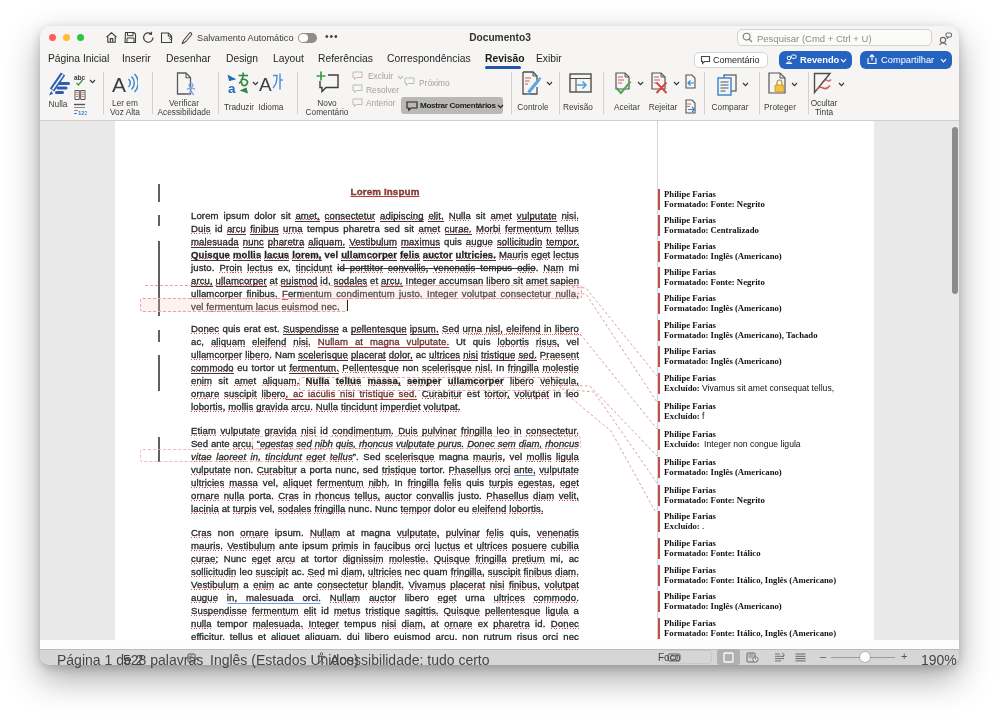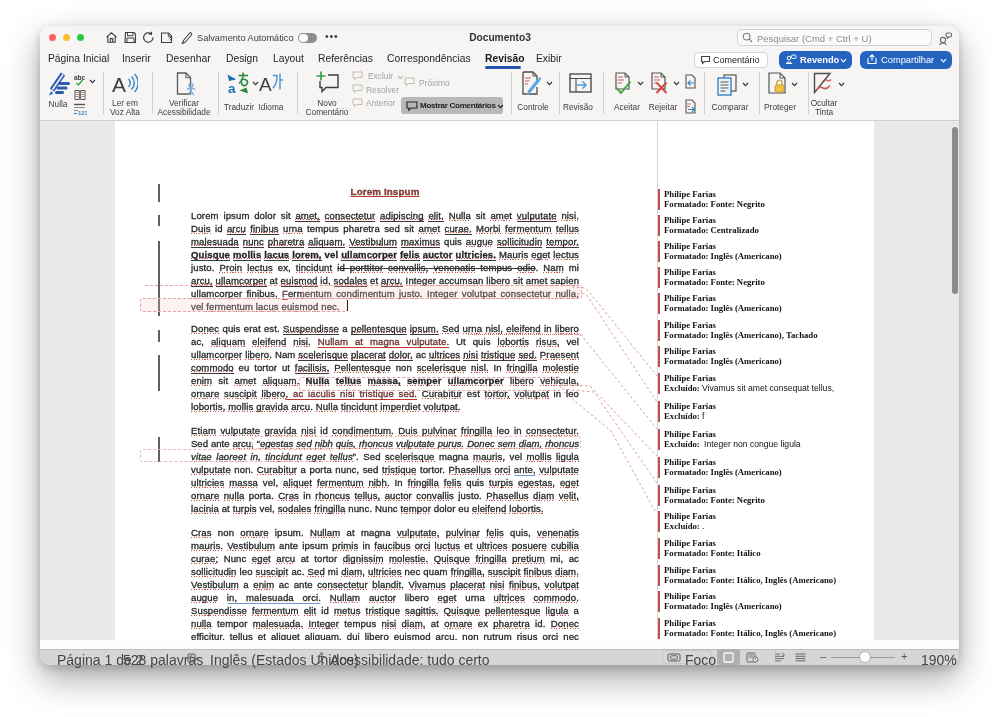--- a/index.html
+++ b/index.html
@@ -303,21 +303,21 @@
 <div class="ln" style="top:221.5px"><u>Duis</u> id <u class="d">arcu</u> <u class="d">finibus</u> <u>urna</u> tempus pharetra sed sit <u>amet</u> <u class="d">curae.</u> <u>Morbi</u> <u>fermentum</u> <u>tellus</u></div>
 <div class="ln" style="top:234.5px"><u class="d">malesuada</u> <u class="d">nunc</u> <u class="d">pharetra</u> <u class="d">aliquam.</u> <u class="d">Vestibulum</u> <u class="d">maximus</u> quis <u>augue</u> <u class="d">sollicitudin</u> <u class="d">tempor.</u></div>
 <div class="ln" style="top:247.5px"><b><u class="d">Quisque</u> <u class="d">mollis</u> <u class="d">lacus</u> <u class="d">lorem,</u> vel <u class="d">ullamcorper</u> <u class="d">felis</u> <u class="d">auctor</u> <u class="d">ultricies.</u></b> <u>Mauris</u> <u>eget</u> <u>lectus</u></div>
 <div class="ln" style="top:260.5px">justo. <u>Proin</u> <u>lectus</u> ex, <u>tincidunt</u> <s>id <u>porttitor</u> <u>convallis,</u> <u>venenatis</u> tempus <u>odio</u></s>. <u>Nam</u> mi</div>
 <div class="ln" style="top:273.5px"><u class="d">arcu,</u> <u class="d">ullamcorper</u> at <u class="d">euismod</u> id, <u class="d">sodales</u> et <u class="d">arcu.</u> <u>Integer</u> <u>accumsan</u> <u>libero</u> sit <u>amet</u> <u>sapien</u></div>
 <div class="ln" style="top:286.5px"><u>ullamcorper</u> <u>finibus.</u> <span class="r">F</span><u>ermentum</u> <u>condimentum</u> <u>justo.</u> <u>Integer</u> <u>volutpat</u> <u>consectetur</u> <u>nulla,</u></div>
 <div class="ln lnl" style="top:299.5px">vel <u>fermentum</u> <u>lacus</u> <u>euismod</u> nec.</div>
 <div class="ln" style="top:321.5px"><u>Donec</u> quis erat est. <u class="d">Suspendisse</u> a <u class="d">pellentesque</u> <u class="d">ipsum.</u> <u>Sed</u> <u>urna</u> <u>nisl,</u> <u>eleifend</u> in <u>libero</u></div>
 <div class="ln" style="top:334.5px">ac, <u>aliquam</u> <u>eleifend</u> <u>nisi.</u> <span class="r">Nullam at magna vulputate.</span> Ut quis <u>lobortis</u> <u>risus,</u> vel</div>
 <div class="ln" style="top:347.5px"><u>ullamcorper</u> <u>libero.</u> Nam <u class="d">scelerisque</u> <u class="d">placerat</u> <u class="d">dolor,</u> ac <u class="d">ultrices</u> <u class="d">nisi</u> <u class="d">tristique</u> <u class="d">sed.</u> <u>Praesent</u></div>
-<div class="ln" style="top:360.5px"><u class="d">commodo</u> eu tortor ut <u class="d">facilisis.</u> <u>Pellentesque</u> non <u>scelerisque</u> <u>nisl.</u> In <u>fringilla</u> <u>molestie</u></div>
+<div class="ln" style="top:360.5px"><u class="d">commodo</u> eu tortor ut <u class="d">fermentum.</u> <u>Pellentesque</u> non <u>scelerisque</u> <u>nisl.</u> In <u>fringilla</u> <u>molestie</u></div>
 <div class="ln" style="top:373.5px"><u>enim</u> sit <u>amet</u> <u>aliquam.</u> <b><u>Nulla</u> <u>tellus</u> <u>massa,</u> <u>semper</u> <u>ullamcorper</u></b> <u>libero</u> <u>vehicula,</u></div>
 <div class="ln" style="top:386.5px"><u>ornare</u> <u>suscipit</u> <u>libero</u><span class="r">, ac iaculis nisi tristique sed.</span> <u>Curabitur</u> est <u>tortor,</u> <u>volutpat</u> in leo</div>
 <div class="ln lnl" style="top:399.5px"><u>lobortis,</u> <u>mollis</u> <u>gravida</u> <u>arcu.</u> <u>Nulla</u> <u>tincidunt</u> <u>imperdiet</u> <u>volutpat.</u></div>
 <div class="ln" style="top:423.5px"><u>Etiam</u> <u>vulputate</u> <u>gravida</u> <u>nisi</u> id <u>condimentum.</u> <u>Duis</u> <u>pulvinar</u> <u>fringilla</u> leo in <u>consectetur.</u></div>
 <div class="ln" style="top:436.5px;letter-spacing:0">Sed ante <u>arcu,</u> <span class="rq">“</span><em><u>egestas</u> <u>sed</u> <u>nibh</u> <u>quis,</u> <u>rhoncus</u> <u>vulputate</u> <u>purus.</u> <u>Donec</u> <u>sem</u> <u>diam,</u> <u>rhoncus</u></em></div>
 <div class="ln" style="top:449.5px"><em><u>vitae</u> <u>laoreet</u> in, <u>tincidunt</u> <u>eget</u> <u>tellus</u></em><span class="rq">”</span>. Sed <u>scelerisque</u> magna <u>mauris,</u> vel <u>mollis</u> <u>ligula</u></div>
 <div class="ln" style="top:462.5px"><u>vulputate</u> non. <u>Curabitur</u> a porta nunc, sed <u>tristique</u> tortor. <u>Phasellus</u> <u>orci</u> <span class="bu">ante,</span> <u>vulputate</u></div>
 <div class="ln" style="top:475.5px"><u>ultricies</u> <u>massa</u> vel, <u>aliquet</u> <u>fermentum</u> <u>nibh.</u> In <u>fringilla</u> <u>felis</u> quis <u>turpis</u> <u>egestas,</u> <u>eget</u></div>
 <div class="ln" style="top:488.5px"><u>ornare</u> <u>nulla</u> porta. <u>Cras</u> in <u>rhoncus</u> <u>tellus,</u> <u>auctor</u> <u>convallis</u> justo. <u>Phasellus</u> <u>diam</u> <u>velit,</u></div>
 <div class="ln lnl" style="top:501.5px"><u>lacinia</u> at <u>turpis</u> vel, <u>sodales</u> <u>fringilla</u> nunc. Nunc <u>tempor</u> dolor eu <u>eleifend</u> <u>lobortis.</u></div>
@@ -407,21 +407,21 @@
 <svg class="ab" style="left:316px;top:651.5px" width="11" height="12" viewBox="0 0 11 12">
       <circle cx="5.5" cy="2" r="1.3" fill="none" stroke="#555" stroke-width=".9"></circle>
       <path d="M1.5 4.5 h8 M5.5 4 v4 M5.5 8 l-2.5 3.5 M5.5 8 l2.5 3.5" fill="none" stroke="#555" stroke-width=".9"></path>
     </svg>
 <div class="st" style="left:330px">Acessibilidade: tudo certo</div>
 <div class="ab" style="left:662px;top:649.5px;width:50px;height:14.5px;border:1px solid #c9c8c6;border-radius:4px"></div>
 <svg class="ab" style="left:667px;top:653px" width="14" height="9" viewBox="0 0 14 9">
       <rect x="1" y="1" width="12" height="7" rx="1.2" fill="none" stroke="#5a5a5a" stroke-width="1"></rect>
       <rect x="3.6" y="2.8" width="6.8" height="3.4" rx=".8" fill="none" stroke="#5a5a5a" stroke-width=".9"></rect>
     </svg>
-<div class="st" style="left:685px;font-size:14px">Foco</div>
+<div class="st" style="left:658px;font-size:10px">Foco</div>
 <div class="ab" style="left:717px;top:648.5px;width:23px;height:16.5px;background:#b1b0ae;border-radius:3px"></div>
 <svg class="ab" style="left:723px;top:651.5px" width="11" height="11" viewBox="0 0 11 11">
       <rect x="1" y="1" width="9" height="9" rx="1" fill="none" stroke="#fcfcfc" stroke-width="1.3"></rect>
     </svg>
 <svg class="ab" style="left:746px;top:651.5px" width="13" height="11" viewBox="0 0 13 11">
       <rect x="1" y="1" width="8" height="9" rx="1" fill="none" stroke="#666" stroke-width="1"></rect>
       <path d="M2.5 3 h5 M2.5 5 h5" stroke="#666" stroke-width=".8"></path>
       <circle cx="9.5" cy="7.5" r="2.6" fill="#e9e8e6" stroke="#666" stroke-width=".9"></circle>
       <path d="M9.5 6 v1.5 l1 1" stroke="#666" stroke-width=".8" fill="none"></path>
     </svg>

